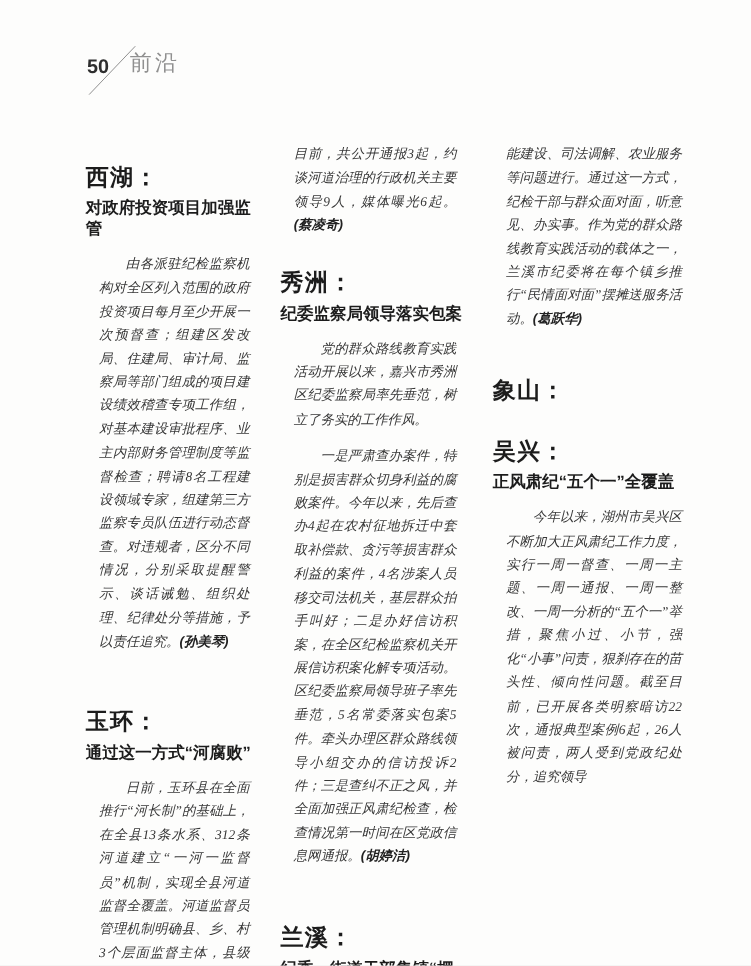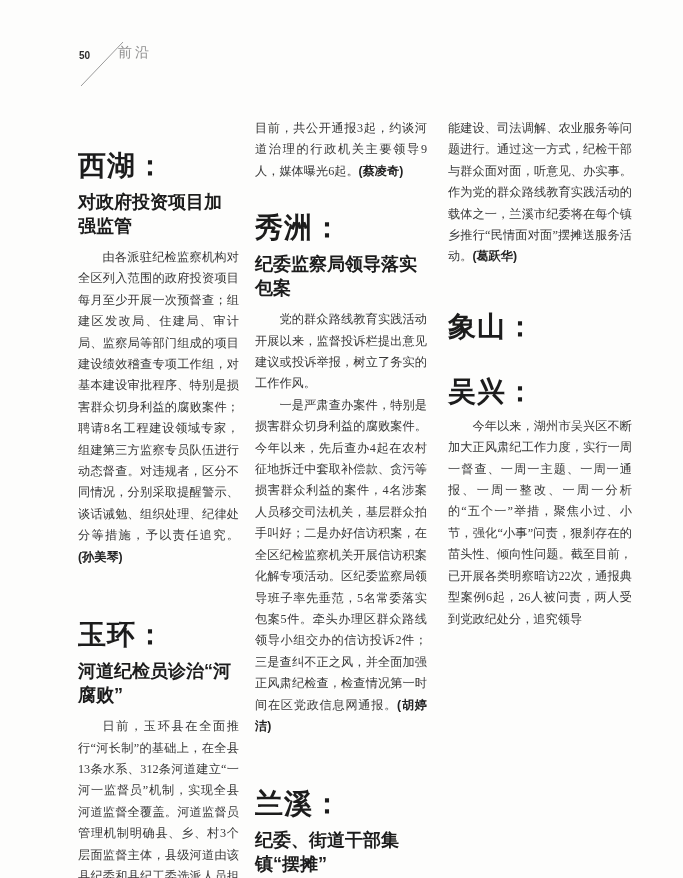--- a/index.html
+++ b/index.html
@@ -8,51 +8,52 @@
     width:683px;height:878px;
     background:#fdfdfc;
     overflow:hidden;
     font-family:"Liberation Serif","DejaVu Serif",serif;
     color:#373737;
   }
   
   .pnum{
     position:absolute;left:79px;top:50px;
     font-family:"Liberation Sans","DejaVu Sans",sans-serif;
-    font-size:10px;font-weight:bold;color:#2e2e2e;
+    font-size:18px;font-weight:bold;color:#2e2e2e;
   }
   .hline{position:absolute;left:76px;top:38px;}
   .section{
     position:absolute;left:118px;top:44px;
     font-family:"Liberation Sans","DejaVu Sans",sans-serif;
-    font-size:14px;color:#909090;letter-spacing:3px;
+    font-size:20px;color:#909090;letter-spacing:3px;
   }
   
   .columns{
     position:absolute;left:78px;top:118px;width:554px;
     display:flex;
   }
   .col{flex:0 0 auto;}
   .col1{width:161px;margin-right:16px;}
   .col2{width:172px;margin-right:21px;}
   .col3{width:184px;}
   .art h2{
     margin:0 0 5px 0;
     font-family:"Liberation Sans","DejaVu Sans",sans-serif;
-    font-size:28px;font-weight:700;color:#1c1c1c;letter-spacing:1px;
+    font-size:21px;font-weight:700;color:#1c1c1c;letter-spacing:1px;
   }
   .art h3{
     margin:0 0 9px 0;
     font-family:"Liberation Sans","DejaVu Sans",sans-serif;
-    font-size:18px;font-weight:700;color:#1c1c1c;
+    font-size:15px;font-weight:700;color:#1c1c1c;
   }
   .art p, .cont p{
-    margin:0;
+    margin:12px;
     font-size:12.2px;line-height:21.4px;
     text-align:justify;
+    font-style:italic;
   }
   .indent{text-indent:2em;}
   .byline{
     font-family:"Liberation Sans","DejaVu Sans",sans-serif;
     font-weight:700;color:#222;
   }
   .first-offset{margin-top:29px;}
   .mt-lg{margin-top:48px;}
   .mt-md{margin-top:40px;}
   .mt-sm{margin-top:27px;}
@@ -79,55 +80,56 @@
     <line x1="5" y1="48" x2="47" y2="4" stroke="#8f8f8f" stroke-width="0.9"></line>
   </svg>
   <div class="section">前沿</div>
 
   <div class="columns">
 
     <div class="col col1">
       <article class="art first-offset">
         <h2>西湖：</h2>
         <h3>对政府投资项目加强监管</h3>
-        <p class="indent"><span>由各派驻纪检监察机构对全区列入范围的政府投资项目每月至少开展一次预督查；组建区发改局、住建局、审计局、监察局等部门组成的项目建设绩效稽查专项工作组，对基本建设审批程序、特别是损害群众切身利益的腐败案件；聘请8名工程建设领域专家，组建第三方监察专员队伍进行动态督查。对违规者，区分不同情况，分别采取提醒警示、谈话诫勉、组织处理、纪律处分等措施，予以责任追究。</span><span class="byline">(孙美琴)</span></p>
+        <p class="indent"><span>由各派驻纪检监察机构对全区列入范围的政府投资项目每月至少开展一次预督查；组建区发改局、住建局、审计局、监察局等部门组成的项目建设绩效稽查专项工作组，对基本建设审批程序、业主内部财务管理制度等监督检查；聘请8名工程建设领域专家，组建第三方监察专员队伍进行动态督查。对违规者，区分不同情况，分别采取提醒警示、谈话诫勉、组织处理、纪律处分等措施，予以责任追究。</span><span class="byline">(孙美琴)</span></p>
       </article>
       <article class="art mt-lg">
         <h2>玉环：</h2>
-        <h3>河道纪检员诊治“河腐败”</h3>
+        <h3>通过这一方式“河腐败”</h3>
         <p class="indent"><span>日前，玉环县在全面推行“河长制”的基础上，在全县13条水系、312条河道建立“一河一监督员”机制，实现全县河道监督全覆盖。河道监督员管理机制明确县、乡、村3个层面监督主体，县级河道由该县纪委和县纪工委选派人员担任，乡镇级河道由各乡镇选派纪检监察干部担任，村级按照“就地就近就便”原则，该县276个行政村村监会主任成为本村河道监督员第一责任人。在近期第一轮监督检查汇总中，全县各级纪检监察机关(组织)共发现问题131个，纠正124个，下达监察建议书7件。截至</span></p>
       </article>
     </div>
 
     <div class="col col2">
       <div class="cont">
         <p><span>目前，共公开通报3起，约谈河道治理的行政机关主要领导9人，媒体曝光6起。</span><span class="byline">(蔡凌奇)</span></p>
       </div>
       <article class="art mt-sm">
         <h2>秀洲：</h2>
         <h3>纪委监察局领导落实包案</h3>
-        <p class="indent"><span>党的群众路线教育实践活动开展以来，监督投诉栏提出意见建议或投诉举报，树立了务实的工作作风。</span></p>
+        <p class="indent"><span>党的群众路线教育实践活动开展以来，嘉兴市秀洲区纪委监察局率先垂范，树立了务实的工作作风。</span></p>
         <p class="indent"><span>一是严肃查办案件，特别是损害群众切身利益的腐败案件。今年以来，先后查办4起在农村征地拆迁中套取补偿款、贪污等损害群众利益的案件，4名涉案人员移交司法机关，基层群众拍手叫好；二是办好信访积案，在全区纪检监察机关开展信访积案化解专项活动。区纪委监察局领导班子率先垂范，5名常委落实包案5件。牵头办理区群众路线领导小组交办的信访投诉2件；三是查纠不正之风，并全面加强正风肃纪检查，检查情况第一时间在区党政信息网通报。</span><span class="byline">(胡婷洁)</span></p>
       </article>
       <article class="art mt-lg">
         <h2>兰溪：</h2>
         <h3>纪委、街道干部集镇“摆摊”</h3>
         <p class="indent"><span>“你的答复我很满意，现在干部作风就是好，服务送到家了。”当兰溪市纪委监察局分管作风效能的副局长陈寒冰放下电话，将电话那头街道具体办事人员的答复告知前来反映问题的群众后，得到了这样的评价。这是近日兰溪市纪委与兰江街道的10多名干部到兰江街道厚仁集镇“摆摊”的一个场景，“摆摊”服务主要围绕镇乡、村干部作风，效</span></p>
       </article>
     </div>
 
     <div class="col col3">
       <div class="cont">
         <p><span>能建设、司法调解、农业服务等问题进行。通过这一方式，纪检干部与群众面对面，听意见、办实事。作为党的群众路线教育实践活动的载体之一，兰溪市纪委将在每个镇乡推行“民情面对面”摆摊送服务活动。</span><span class="byline">(葛跃华)</span></p>
       </div>
       <article class="art mt-md">
         <h2>象山：</h2>
       </article>
       <article class="art mt-sm">
         <h2>吴兴：</h2>
+        <h3>正风肃纪“五个一”全覆盖</h3>
         <p class="indent"><span>今年以来，湖州市吴兴区不断加大正风肃纪工作力度，实行一周一督查、一周一主题、一周一通报、一周一整改、一周一分析的“五个一”举措，聚焦小过、小节，强化“小事”问责，狠刹存在的苗头性、倾向性问题。截至目前，已开展各类明察暗访22次，通报典型案例6起，26人被问责，两人受到党政纪处分，追究领导</span></p>
       </article>
     </div>
 
   </div>
 
   <div class="footer">
     <span class="journal">反腐败导刊</span><span class="issue">2014.5</span>
   </div>
 

